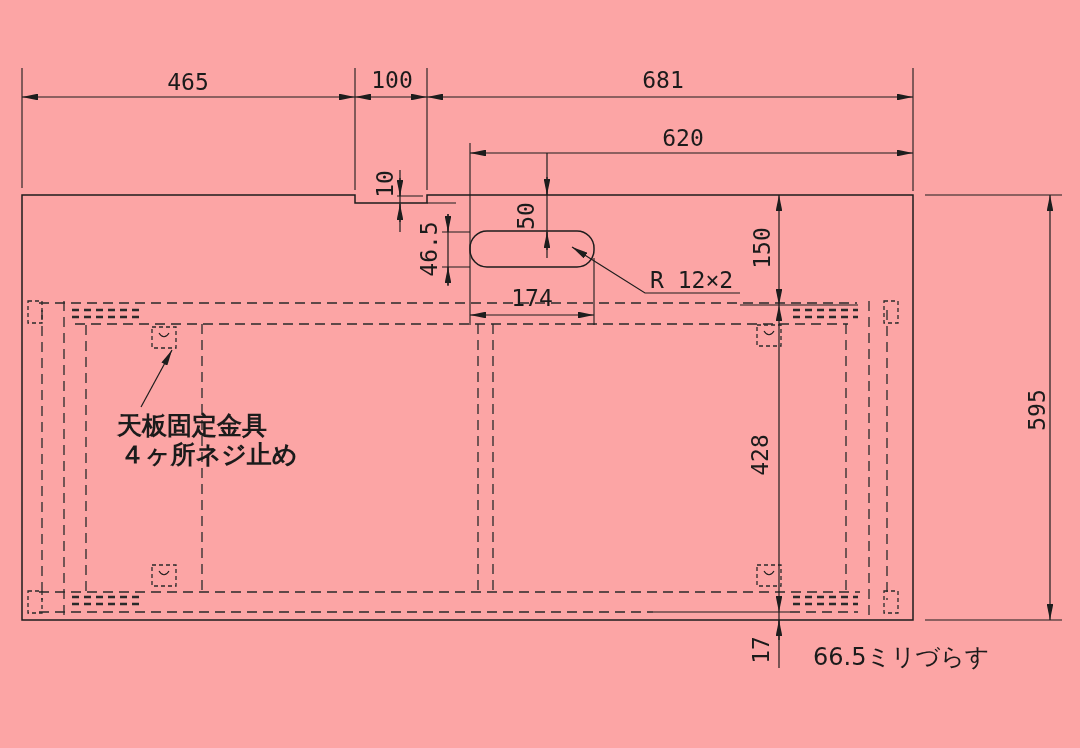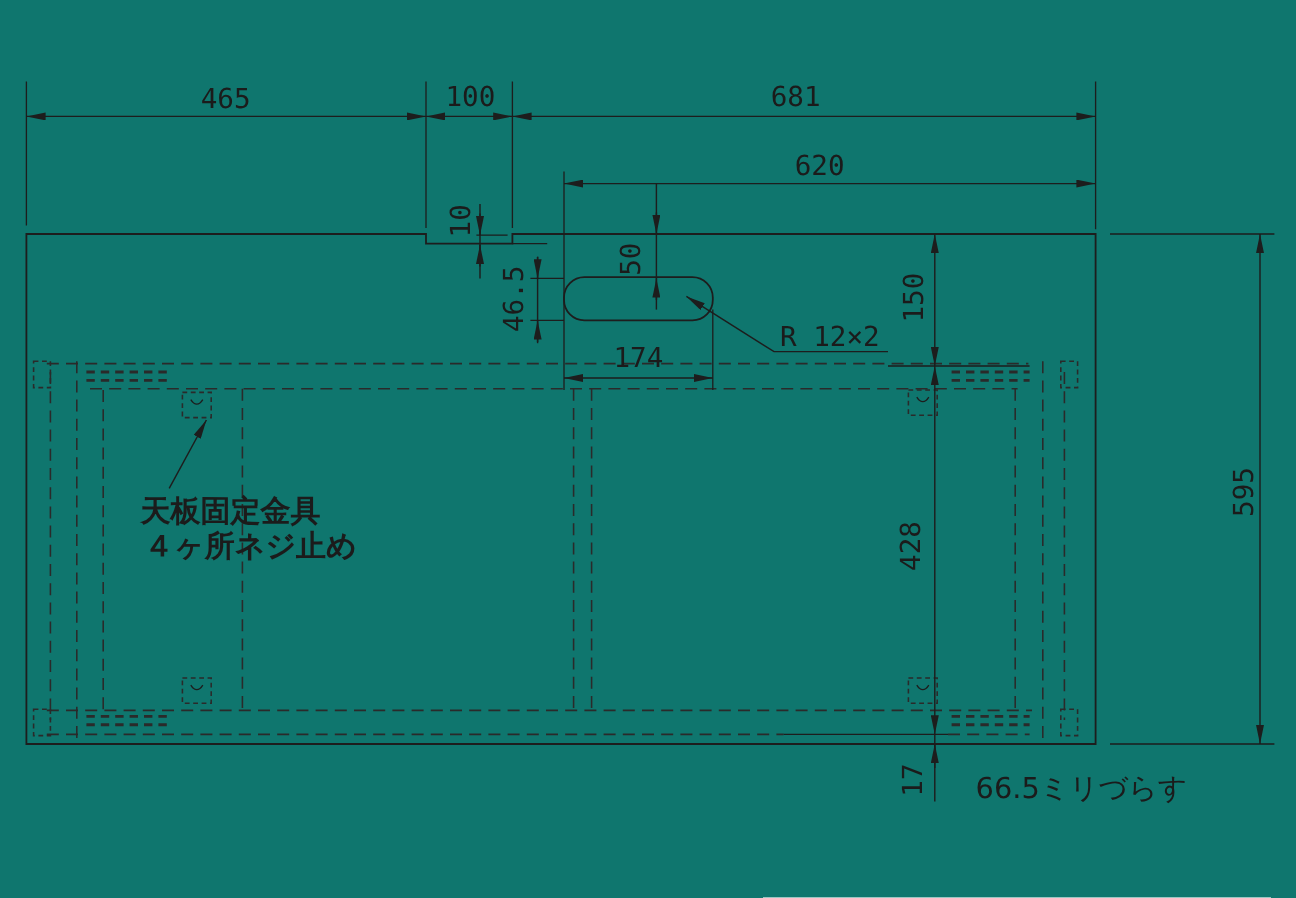--- a/index.html
+++ b/index.html
@@ -1,16 +1,16 @@
 <!DOCTYPE html>
 <html><head>
 <meta charset="utf-8">
 <style>
   html,body { margin:0; padding:0; background:#ffffff; }
-  #stage { position:relative; width:1080px; height:748px; background:#0f766e; overflow:hidden; }
+  #stage { position:relative; width:1080px; height:748px; background:#fca5a5; overflow:hidden; }
   svg { display:block; }
   .ln   { stroke:#1d1d1d; fill:none; stroke-width:1.5; }
   .thin { stroke:#1d1d1d; fill:none; stroke-width:1.1; }
   .dash { stroke:#2a2a2a; fill:none; stroke-width:1.3; stroke-dasharray:10 6; }
   .dash2{ stroke:#2a2a2a; fill:none; stroke-width:1.3; stroke-dasharray:4 3; }
   .hatch{ stroke:#2a2a2a; fill:none; stroke-width:2.4; stroke-dasharray:7 5; }
   .dim  { stroke:#1d1d1d; fill:none; stroke-width:1.2; }
   text  { fill:#1b1b1b; }
   .num  { font-family:"DejaVu Sans Mono", monospace; font-size:23px; }
   .numr { font-family:"DejaVu Sans Mono", monospace; font-size:23px; text-anchor:middle; dominant-baseline:central; }

